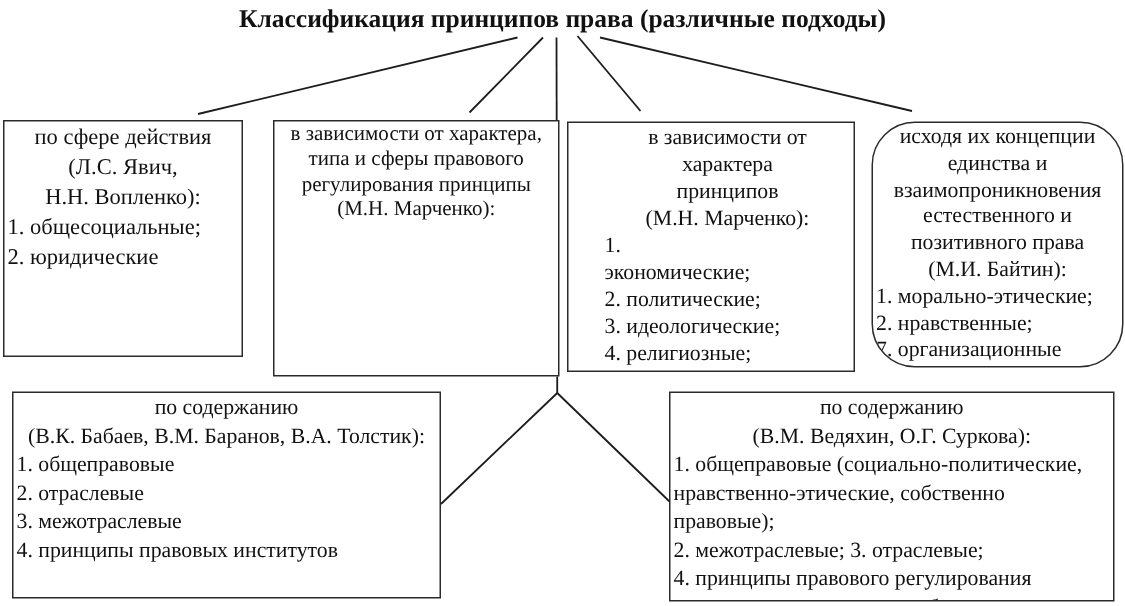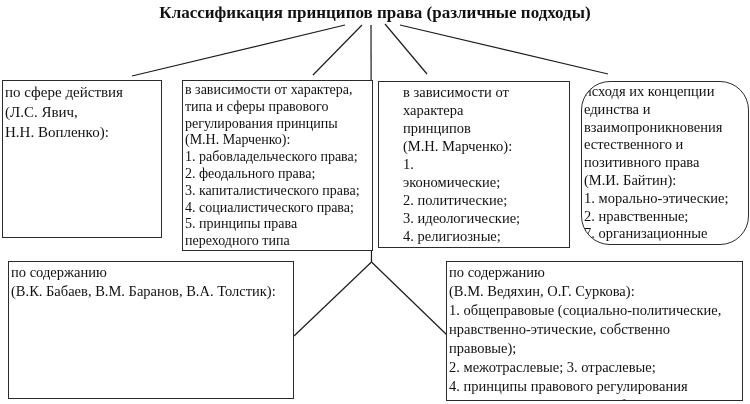--- a/index.html
+++ b/index.html
@@ -15,21 +15,21 @@
     position:absolute;left:0;top:2px;width:750px;
     text-align:center;font-weight:bold;font-size:17px;line-height:21px;
   }
   .connectors{position:absolute;left:0;top:0;width:750px;height:404px;}
   .connectors line{stroke:#1c1c1c;stroke-width:1.2;}
   .box{
     position:absolute;background:#ffffff;
     border:1.4px solid #2b2b2b;box-sizing:border-box;
     padding:1px 2px;overflow:hidden;
   }
-  .box .hdr{white-space:pre-line;}
+  .box .hdr{text-align:center;white-space:pre-line;}
   .box .items{text-align:left;white-space:pre-line;}
   .line-justify{display:flex;justify-content:space-between;}
   .b-sphere {left:2px;  top:80px; width:160px;height:158px;font-size:15px;  line-height:20px;}
   .b-regul  {left:170px;top:80px; width:191px;height:171px;font-size:14px;  line-height:16.8px;margin-left:12px;}
   .b-char   {left:378px;top:81px; width:192px;height:167px;font-size:14.5px;line-height:18px;padding-left:24px;}
   .b-unity  {left:581px;top:81px; width:168px;height:164px;font-size:14.5px;line-height:17.8px;border-radius:29px;}
   .b-cont1  {left:8px;  top:261px;width:286px;height:138px;font-size:14.5px;line-height:19px;}
   .b-cont2  {left:446px;top:261px;width:297px;height:140px;font-size:14.5px;line-height:19px;}
 </style>
 </head>
@@ -46,33 +46,29 @@
     <line x1="385" y1="24" x2="427" y2="74"></line>
     <line x1="400" y1="25" x2="608" y2="74"></line>
     <line x1="371.5" y1="262" x2="294" y2="336"></line>
     <line x1="371.5" y1="262" x2="447" y2="335"></line>
   </svg>
 
   <div class="box b-sphere">
     <div class="hdr">по сфере действия
 (Л.С. Явич,
 Н.Н. Вопленко):</div>
+    <div class="items">1. общесоциальные;
+2. юридические</div>
   </div>
 
   <div class="box b-regul">
     <div class="hdr">в зависимости от характера,
 типа и сферы правового
 регулирования принципы
 (М.Н. Марченко):</div>
-    <div class="items">1. рабовладельческого права;
-2. феодального права;
-3. капиталистического права;
-4. социалистического права;
-5. принципы права
-переходного типа</div>
   </div>
 
   <div class="box b-char">
     <div class="hdr">в зависимости от характера
 принципов
 (М.Н. Марченко):</div>
     <div class="line-justify">
       <span>1.</span>
     </div>
     <div class="items">экономические;
@@ -90,20 +86,24 @@
 позитивного права
 (М.И. Байтин):</div>
     <div class="items">1. морально-этические;
 2. нравственные;
 7. организационные</div>
   </div>
 
   <div class="box b-cont1">
     <div class="hdr">по содержанию
 (В.К. Бабаев, В.М. Баранов, В.А. Толстик):</div>
+    <div class="items">1. общеправовые
+2. отраслевые
+3. межотраслевые
+4. принципы правовых институтов</div>
   </div>
 
   <div class="box b-cont2">
     <div class="hdr">по содержанию
 (В.М. Ведяхин, О.Г. Суркова):</div>
     <div class="items">1. общеправовые (социально-политические,
 нравственно-этические, собственно правовые);
 2. межотраслевые; 3. отраслевые;
 4. принципы правового регулирования
 определенного комплекса общественных

